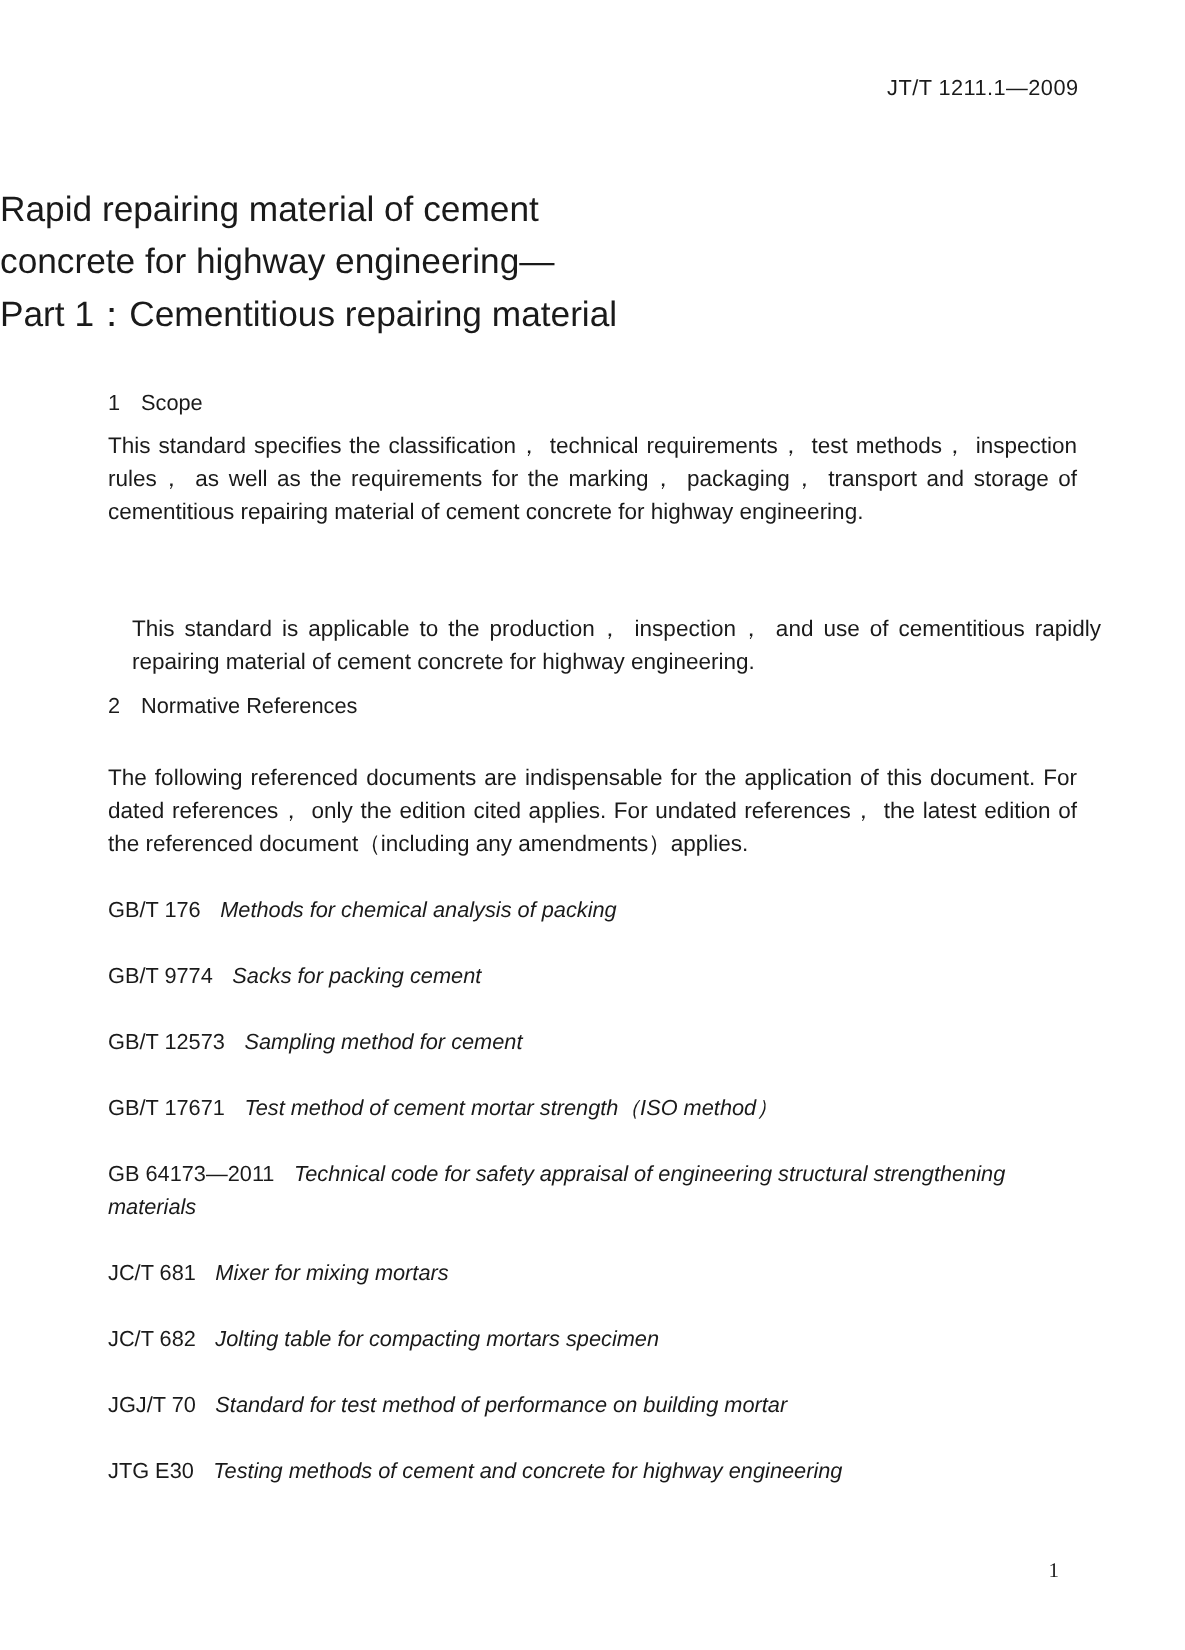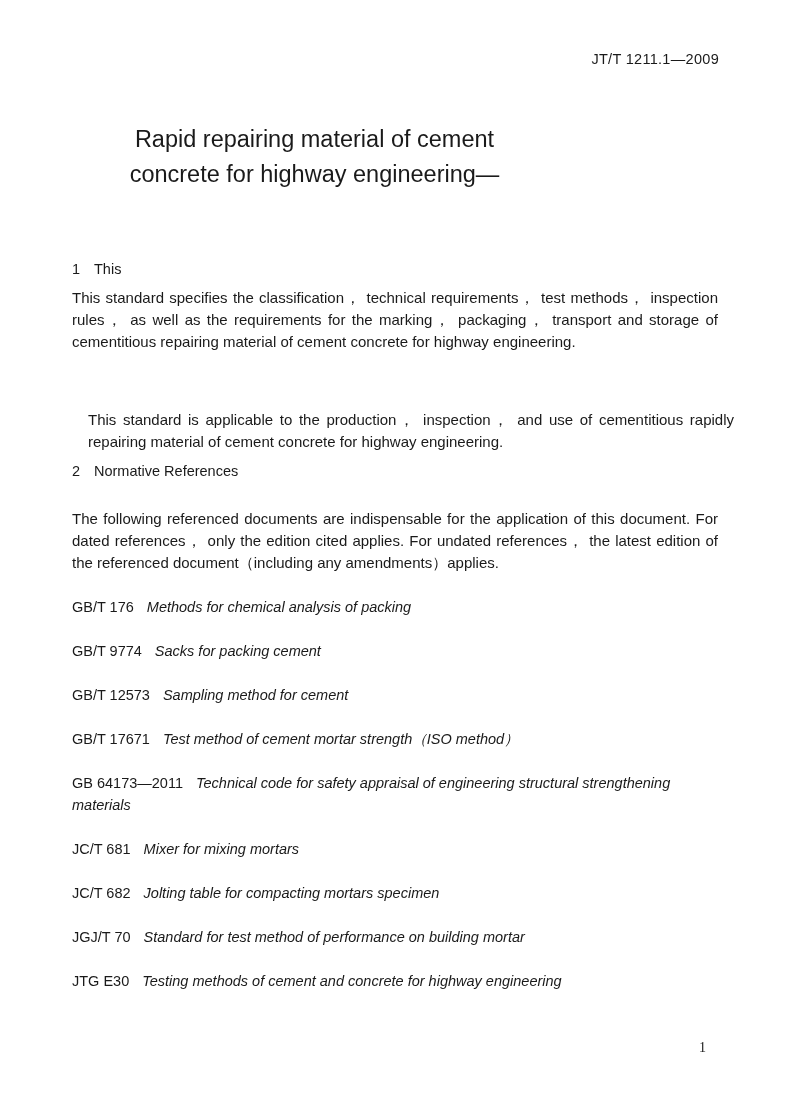--- a/index.html
+++ b/index.html
@@ -20,21 +20,20 @@
       top: 51px;
       right: 71px;
       font-size: 14.5px;
       letter-spacing: 0.3px;
     }
     .title-block {
       position: absolute;
       top: 122px;
       left: 0;
       width: 629px;
-      text-align: center;
       font-size: 23.5px;
       line-height: 35px;
     }
     .title-line { display: block; }
     .section-heading {
       position: absolute;
       left: 72px;
       font-size: 14.5px;
     }
     .section-heading .num { display: inline-block; width: 22px; }
@@ -64,24 +63,25 @@
     }
   </style>
 </head>
 <body>
 
 <div class="doc-code">JT/T 1211.1—2009</div>
 
 <div class="title-block">
   <span class="title-line">Rapid repairing material of cement</span>
   <span class="title-line">concrete for highway engineering—</span>
+  <span class="title-line">Part 1：Cementitious repairing material</span>
 </div>
 
 <div class="section-heading" style="top:261px;">
-  <span class="num">1</span><span>This</span>
+  <span class="num">1</span><span>Scope</span>
 </div>
 
 <p class="para" style="top:287px;margin:0;">This standard specifies the classification， technical requirements， test methods， inspection rules， as well as the requirements for the marking， packaging， transport and storage of cementitious repairing material of cement concrete for highway engineering.</p>
 <p class="para" style="top:393px;margin:16px;">This standard is applicable to the production， inspection， and use of cementitious rapidly repairing material of cement concrete for highway engineering.</p>
 
 <div class="section-heading" style="top:463px;">
   <span class="num">2</span><span>Normative References</span>
 </div>
 
 <p class="para" style="top:508px;margin:0;">The following referenced documents are indispensable for the application of this document. For dated references， only the edition cited applies. For undated references， the latest edition of the referenced document（including any amendments）applies.</p>

